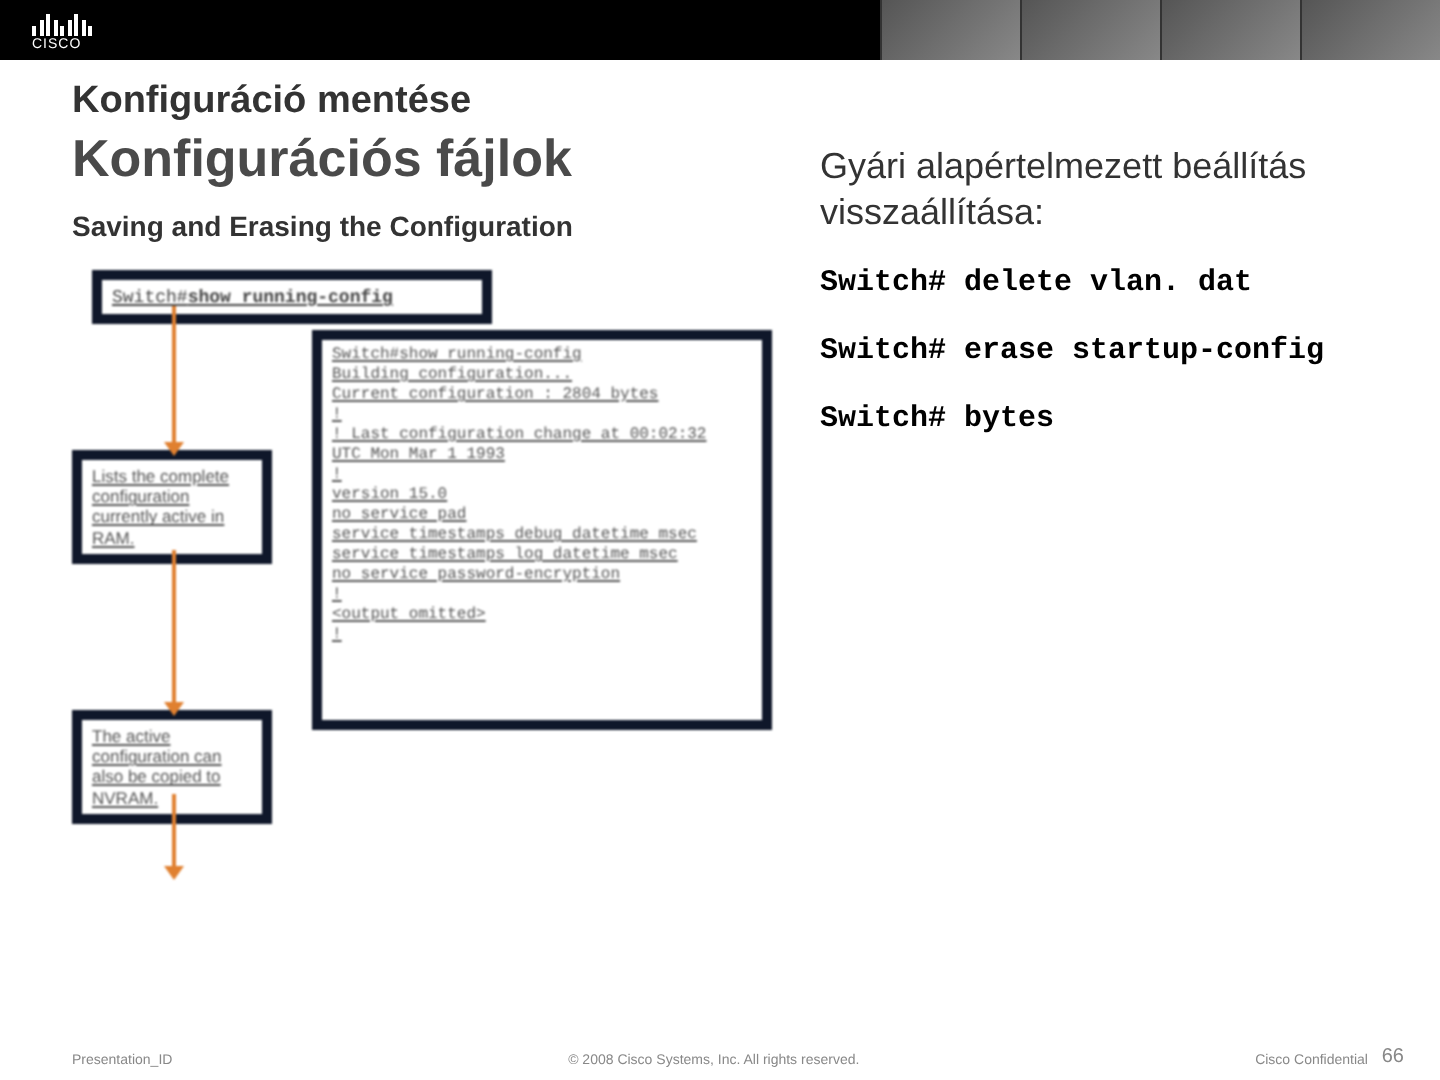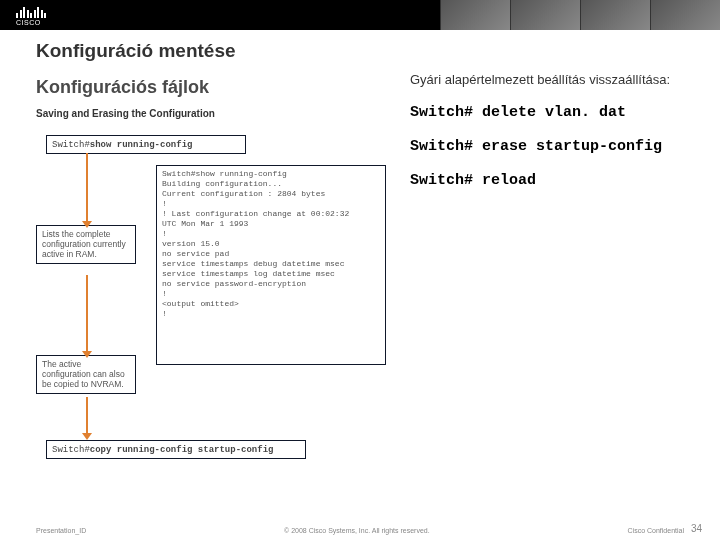--- a/index.html
+++ b/index.html
@@ -52,39 +52,39 @@
   .content {
     padding: 10px 36px 0 36px;
     position: relative;
   }
   .subtitle {
     font-size: 19px;
     font-weight: bold;
     color: #333;
   }
   .title {
-    font-size: 18px;
+    font-size: 26px;
     font-weight: bold;
     color: #4a4a4a;
-    margin-top: 15px;
+    margin-top: 2px;
   }
   .section-title {
-    font-size: 10px;
+    font-size: 14px;
     font-weight: bold;
     color: #333;
     margin-top: 10px;
   }
   .right-col {
     position: absolute;
     left: 410px;
     top: 42px;
     width: 280px;
   }
   .right-title {
-    font-size: 13px;
+    font-size: 18px;
     color: #333;
     line-height: 1.25;
   }
   .cmd {
     font-family: "Courier New", monospace;
     font-size: 15px;
     font-weight: bold;
     color: #000;
     margin-top: 16px;
     line-height: 1.2;
@@ -92,25 +92,26 @@
   .diagram {
     position: absolute;
     left: 36px;
     top: 135px;
     width: 360px;
     height: 330px;
     filter: blur(0.4px);
   }
   .box {
     position: absolute;
-    border: 1px solid #0f172a;
+    border: 5px solid #0f172a;
     background: #fff;
     font-size: 9px;
     padding: 3px 5px;
     color: #444;
+    text-decoration: underline;
   }
   .cmd-box {
     left: 10px;
     width: 200px;
   }
   .cmd-box .prompt { font-family: "Courier New", monospace; font-size: 9px; }
   .cmd-box .bold { font-weight: bold; }
   .output-box {
     left: 120px;
     top: 30px;
@@ -187,21 +188,21 @@
 
 <div class="content">
   <div class="subtitle">Konfiguráció mentése</div>
   <div class="title">Konfigurációs fájlok</div>
   <div class="section-title">Saving and Erasing the Configuration</div>
 
   <div class="right-col">
     <div class="right-title">Gyári alapértelmezett beállítás visszaállítása:</div>
     <div class="cmd">Switch#   delete vlan. dat</div>
     <div class="cmd">Switch# erase startup-config</div>
-    <div class="cmd">Switch# reload</div>
+    <div class="cmd">Switch# bytes</div>
   </div>
 </div>
 
 <div class="diagram">
   <div class="box cmd-box" style="top:0">
     <span class="prompt">Switch#</span><span class="prompt bold">show running-config</span>
   </div>
 
   <div class="box output-box">Switch#show running-config
 Building configuration...
@@ -224,23 +225,20 @@
 
   <div class="arrow-line" style="left:50px;top:18px;height:70px"></div>
   <div class="arrow-head" style="left:46px;top:86px;border-top:7px solid #e08030"></div>
 
   <div class="arrow-line" style="left:50px;top:140px;height:78px"></div>
   <div class="arrow-head" style="left:46px;top:216px;border-top:7px solid #e08030"></div>
 
   <div class="arrow-line" style="left:50px;top:262px;height:38px"></div>
   <div class="arrow-head" style="left:46px;top:298px;border-top:7px solid #e08030"></div>
 
-  <div class="box cmd-box" style="top:305px;width:260px">
-    <span class="prompt">Switch#</span><span class="prompt bold">copy running-config startup-config</span>
-  </div>
 </div>
 
 <div class="footer">
   <span>Presentation_ID</span>
   <span>© 2008 Cisco Systems, Inc. All rights reserved.</span>
   <span>Cisco Confidential</span>
 </div>
-<div class="page-num">34</div>
+<div class="page-num">66</div>
 
 </body></html>

